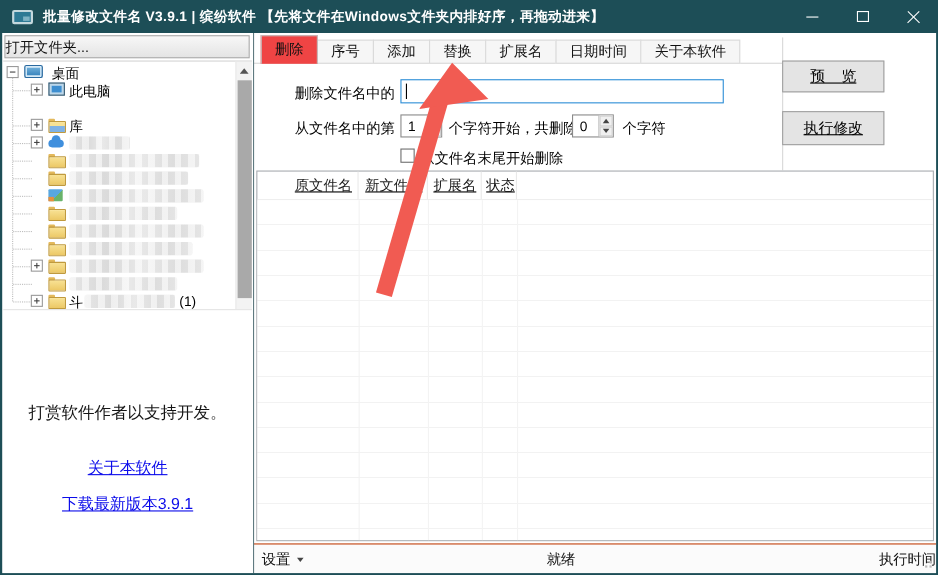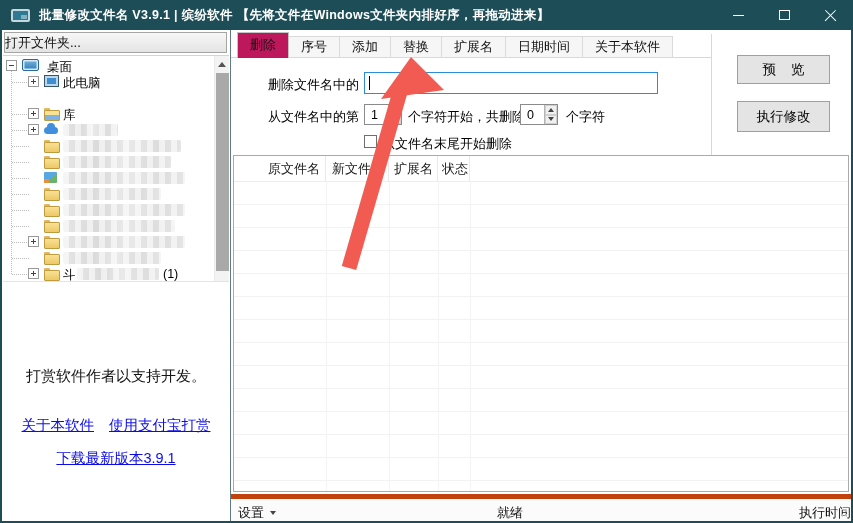--- a/index.html
+++ b/index.html
@@ -68,51 +68,51 @@
   .pay-links a, .dl-link a { color:#0b0bea; text-decoration:underline; white-space:nowrap; }
   .dl-link { position:absolute; left:0; top:419px; width:100%; text-align:center; font-size:14.5px; }
   .sidebar-footer { position:absolute; left:0; top:467px; width:228px; height:24px; background:#d7d7d7; border-top:1px solid #a3a3a3; font-size:13px; text-align:center; line-height:23px; color:#111; }
 
   
   .main { position:absolute; left:230px; top:30px; width:621px; height:491px; background:#fff; }
   .tab-baseline { position:absolute; left:0; top:27px; width:481px; border-bottom:1px solid #d6d6d6; }
   .tabstrip { position:absolute; left:7px; top:2px; height:26px; display:flex; align-items:flex-end; z-index:3; }
   .tab { height:22px; background:#f6f6f6; border:1px solid #dadada; font-size:13px; padding:0 12px; line-height:20px; color:#111; white-space:nowrap; }
   .tab + .tab { margin-left:-1px; }
-  .tab.active { height:26px; background:#be185d; border-color:#c3c3c3; border-bottom:none; line-height:24px; position:relative; z-index:4; }
+  .tab.active { height:26px; background:#ef4444; border-color:#c3c3c3; border-bottom:none; line-height:24px; position:relative; z-index:4; }
   .panel-divider { position:absolute; left:481px; top:4px; width:1px; height:121px; background:#d8d8d8; }
 
   .flabel { position:absolute; font-size:13px; color:#000; white-space:nowrap; }
   .input-wrap { position:absolute; left:134px; top:42px; width:294px; height:22px; }
   .input-wrap input { width:100%; height:100%; border:1px solid #2b8dd6; background:#fff; outline:none; font-size:13px; padding:0 4px; }
   .caret { position:absolute; left:5px; top:4px; width:1px; height:14px; background:#000; }
 
   .spin { position:absolute; width:38px; height:21px; border:1px solid #8a8a8a; background:#fff; display:flex; }
   .spin .val { flex:1; font-size:12.5px; padding:3px 0 0 6px; }
   .spin .btns { width:13px; border-left:1px solid #b5b5b5; display:flex; flex-direction:column; }
   .spin .b { flex:1; background:#f0f0f0; display:flex; align-items:center; justify-content:center; border:1px solid #cfcfcf; }
   .tri-up { width:0; height:0; border-left:3px solid transparent; border-right:3px solid transparent; border-bottom:4px solid #444; }
   .tri-down { width:0; height:0; border-left:3px solid transparent; border-right:3px solid transparent; border-top:4px solid #444; }
   .chk { position:absolute; left:134px; top:105px; width:13px; height:13px; border:1px solid #6e6e6e; background:#fff; }
 
-  .act-btn { position:absolute; left:507px; width:93px; background:#e4e4e4; border:1px solid #9f9f9f; font-size:13.5px; color:#000; display:flex; align-items:center; justify-content:center; white-space:pre; }
+  .act-btn { position:absolute; left:481px; width:93px; background:#e4e4e4; border:1px solid #9f9f9f; font-size:13.5px; color:#000; display:flex; align-items:center; justify-content:center; white-space:pre;text-decoration:underline; }
   .btn-preview { top:25px; height:29px; }
   .btn-exec { top:71px; height:31px; }
 
   .ftable { position:absolute; left:3px; top:125px; width:616px; height:337px; border:1px solid #a7abb0; background:#fff; }
-  .thead { display:flex; height:26px; border-bottom:1px solid #ededed; }
+  .thead { display:flex; height:26px; border-bottom:1px solid #ededed;text-decoration:underline; }
   .th { font-size:13px; color:#1a1a1a; line-height:25px; border-right:1px solid #e9e9e9; white-space:nowrap; overflow:hidden; }
   .th1 { width:92px; padding-left:34px; } .th2 { width:63px; padding-left:6px; }
   .th3 { width:49px; padding-left:5px; } .th4 { width:32px; padding-left:4px; }
   .th5 { flex:1; border-right:none; }
   .tbody { position:absolute; left:0; right:0; top:26px; bottom:0;
            background:repeating-linear-gradient(to bottom, #fff 0 22px, #f2f2f2 22px 23px); }
   .vgrid { position:absolute; top:0; bottom:0; width:1px; background:#f3f3f3; }
 
-  .statusbar { position:absolute; left:0; top:464px; width:621px; height:27px; background:#fbfbfb; border-top:5px solid #c2410c; font-size:13px; color:#111; }
+  .statusbar { position:absolute; left:0; top:464px; width:621px; height:27px; background:#fbfbfb; border-top:1px solid #c2410c; font-size:13px; color:#111; }
   .sb-settings { position:absolute; left:8px; top:5px; }
   .caret-down { display:inline-block; width:0; height:0; border-left:3.5px solid transparent; border-right:3.5px solid transparent; border-top:4px solid #444; margin-left:6px; vertical-align:2px; }
   .sb-ready { position:absolute; left:267px; top:5px; }
   .sb-time { position:absolute; right:0; top:5px; }
   .grip { position:absolute; right:4px; bottom:5px; width:9px; height:9px; }
   .grip span { position:absolute; right:0; bottom:0; width:2px; height:2px; background:#b9b9b9; box-shadow:0 -4px 0 #b9b9b9, -4px 0 0 #b9b9b9; }
 
   .arrow { position:absolute; inset:0; z-index:60; pointer-events:none; }
 </style>
 </head>
@@ -213,21 +213,20 @@
           </div>
         <div class="scroll-thumb"></div>
       </div>
     </div>
 
     <div class="donation">
       <div>打赏软件作者以支持开发。</div>
     </div>
     <div class="pay-links">
       <a href="#">关于本软件</a>
-      <a href="#">使用支付宝打赏</a>
     </div>
     <div class="dl-link">
       <a href="#">下载最新版本3.9.1</a>
     </div>
   </div>
 
   <div class="main">
     <div class="tab-baseline"></div>
     <div class="tabstrip">
       <div class="tab active">删除</div>

